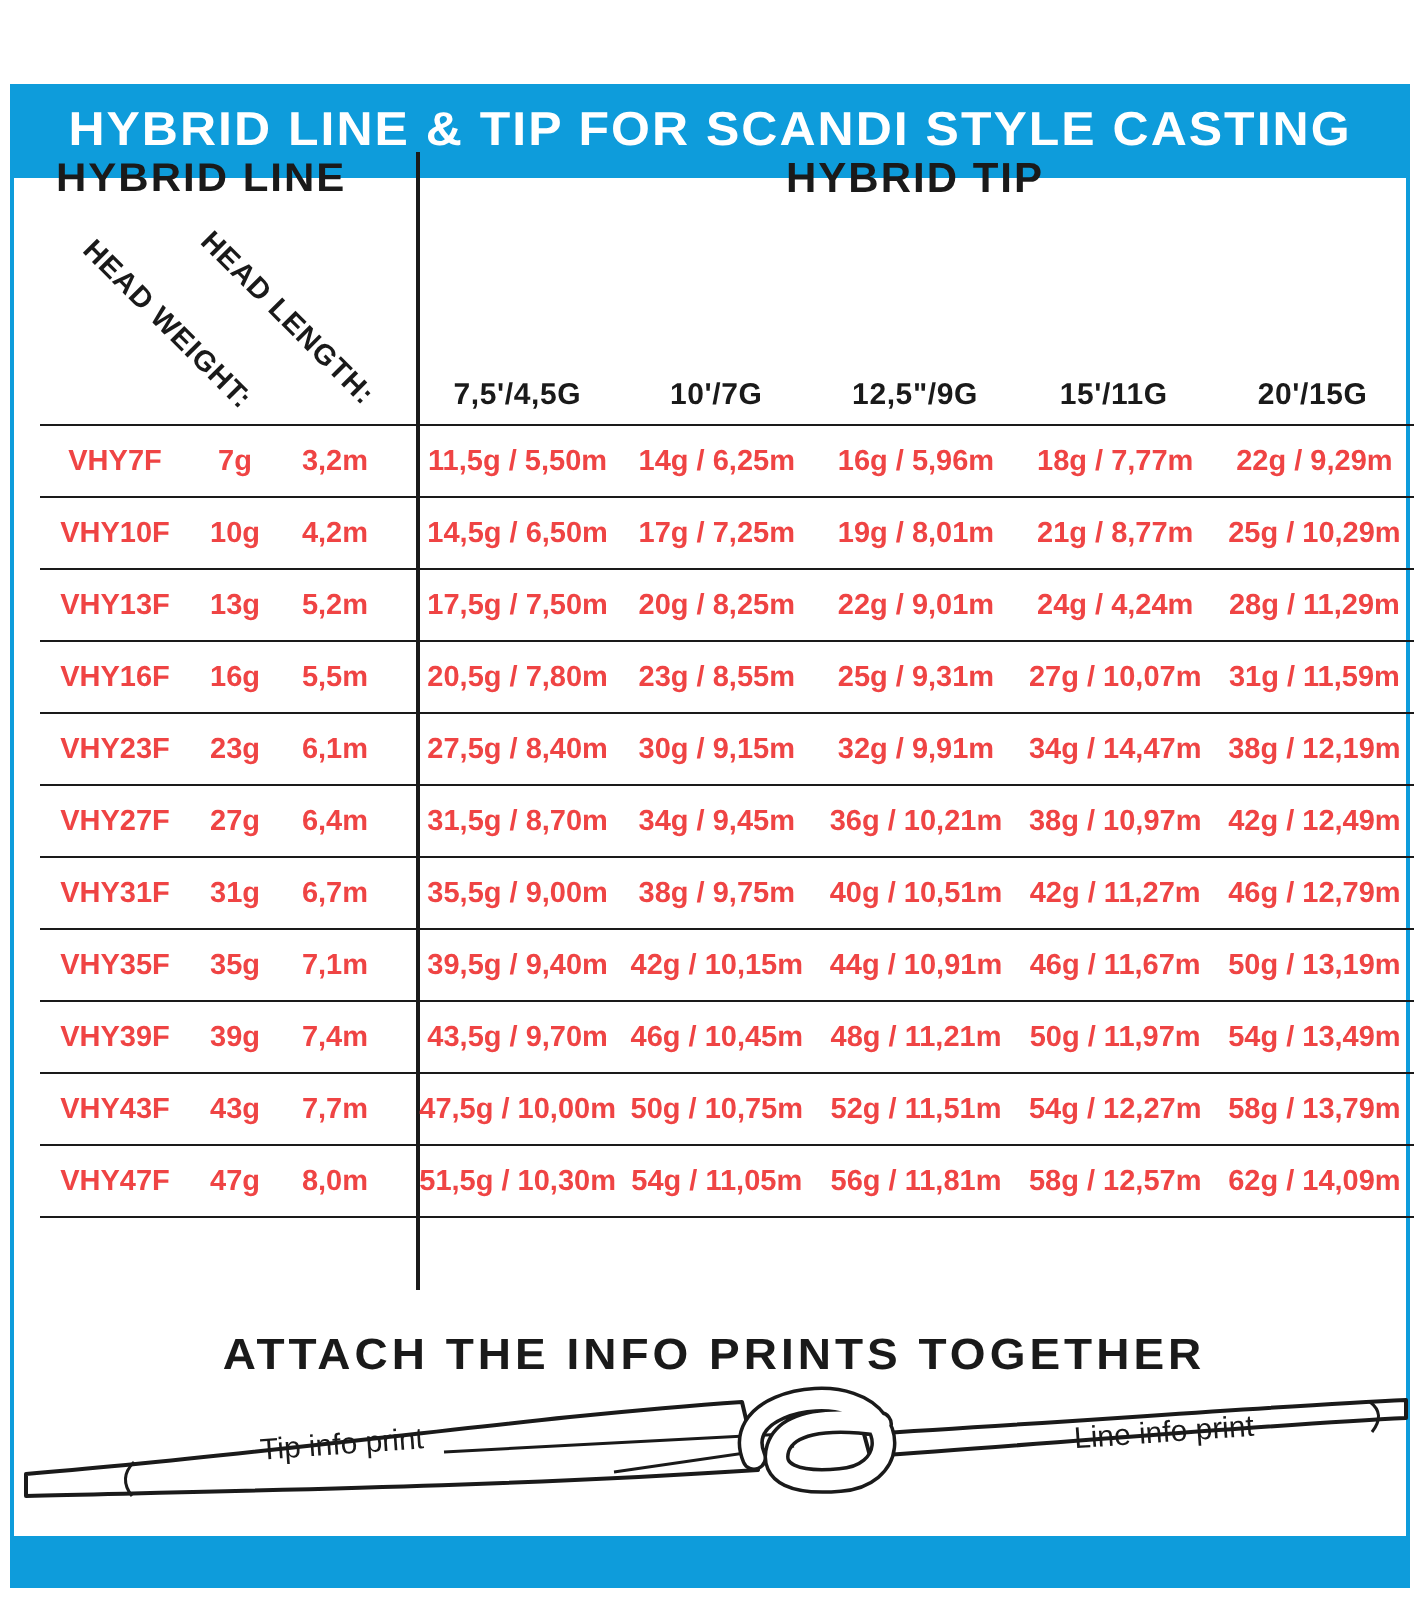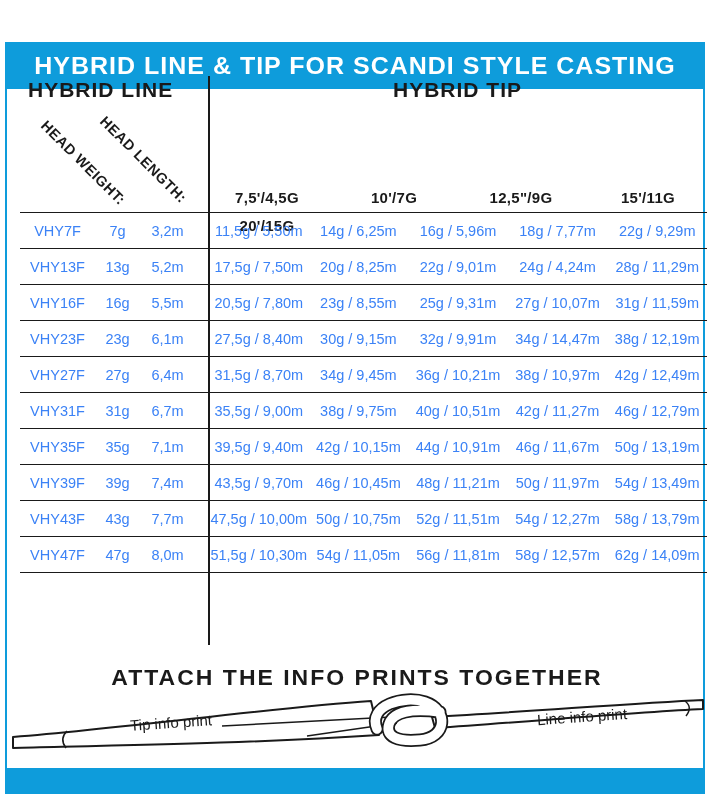--- a/index.html
+++ b/index.html
@@ -33,33 +33,33 @@
   .diag {
     position:absolute; white-space:nowrap; font-weight:bold; font-size:14.5px;
     letter-spacing:0.5px; color:#1a1a1a; transform-origin:100% 100%; transform:rotate(45deg);
   }
   .diag-weight { right:597px; bottom:592px; }
   .diag-length { right:535px; bottom:594px; }
 
   
   .tip-cols {
     position:absolute; left:209px; top:189px; width:497px; height:20px;
-    display:grid; grid-template-columns:repeat(4,1fr);gap:11px;
+    display:grid; grid-template-columns:repeat(5,1fr);
   }
   .tip-col { text-align:center; font-weight:bold; font-size:15px; letter-spacing:0.3px; color:#1a1a1a; }
 
   
   .tbody {
     position:absolute; left:20px; top:212px; width:687px;
     border-top:1.5px solid #1a1a1a;
   }
   .trow {
     display:grid; grid-template-columns:75px 45px 55px 14px repeat(5,1fr);
     height:36px; align-items:center; border-bottom:1.5px solid #1a1a1a;
-    font-size:14.5px; color:#3b82f6;
+    font-size:14.5px; color:#ef4444;font-weight:bold;
   }
   .trow .cell { text-align:center; white-space:nowrap; }
   .trow .code { font-size:14.5px; }
 
   
   .footer-heading {
     position:absolute; left:0; right:0; top:664px; text-align:center;
     font-weight:bold; font-size:23px; letter-spacing:2px; color:#1a1a1a; transform:scaleY(0.95);
   }
   .knot-svg { position:absolute; left:7px; top:693px; }
@@ -106,20 +106,31 @@
       <div class="cell">7g</div>
       <div class="cell">3,2m</div>
       <div class="cell"></div>
       <div class="cell">11,5g / 5,50m</div>
       <div class="cell">14g / 6,25m</div>
       <div class="cell">16g / 5,96m</div>
       <div class="cell">18g / 7,77m</div>
       <div class="cell">22g / 9,29m</div>
     </div>
 
+    <div class="trow">
+      <div class="cell code">VHY10F</div>
+      <div class="cell">10g</div>
+      <div class="cell">4,2m</div>
+      <div class="cell"></div>
+      <div class="cell">14,5g / 6,50m</div>
+      <div class="cell">17g / 7,25m</div>
+      <div class="cell">19g / 8,01m</div>
+      <div class="cell">21g / 8,77m</div>
+      <div class="cell">25g / 10,29m</div>
+    </div>
 
     <div class="trow">
       <div class="cell code">VHY13F</div>
       <div class="cell">13g</div>
       <div class="cell">5,2m</div>
       <div class="cell"></div>
       <div class="cell">17,5g / 7,50m</div>
       <div class="cell">20g / 8,25m</div>
       <div class="cell">22g / 9,01m</div>
       <div class="cell">24g / 4,24m</div>

